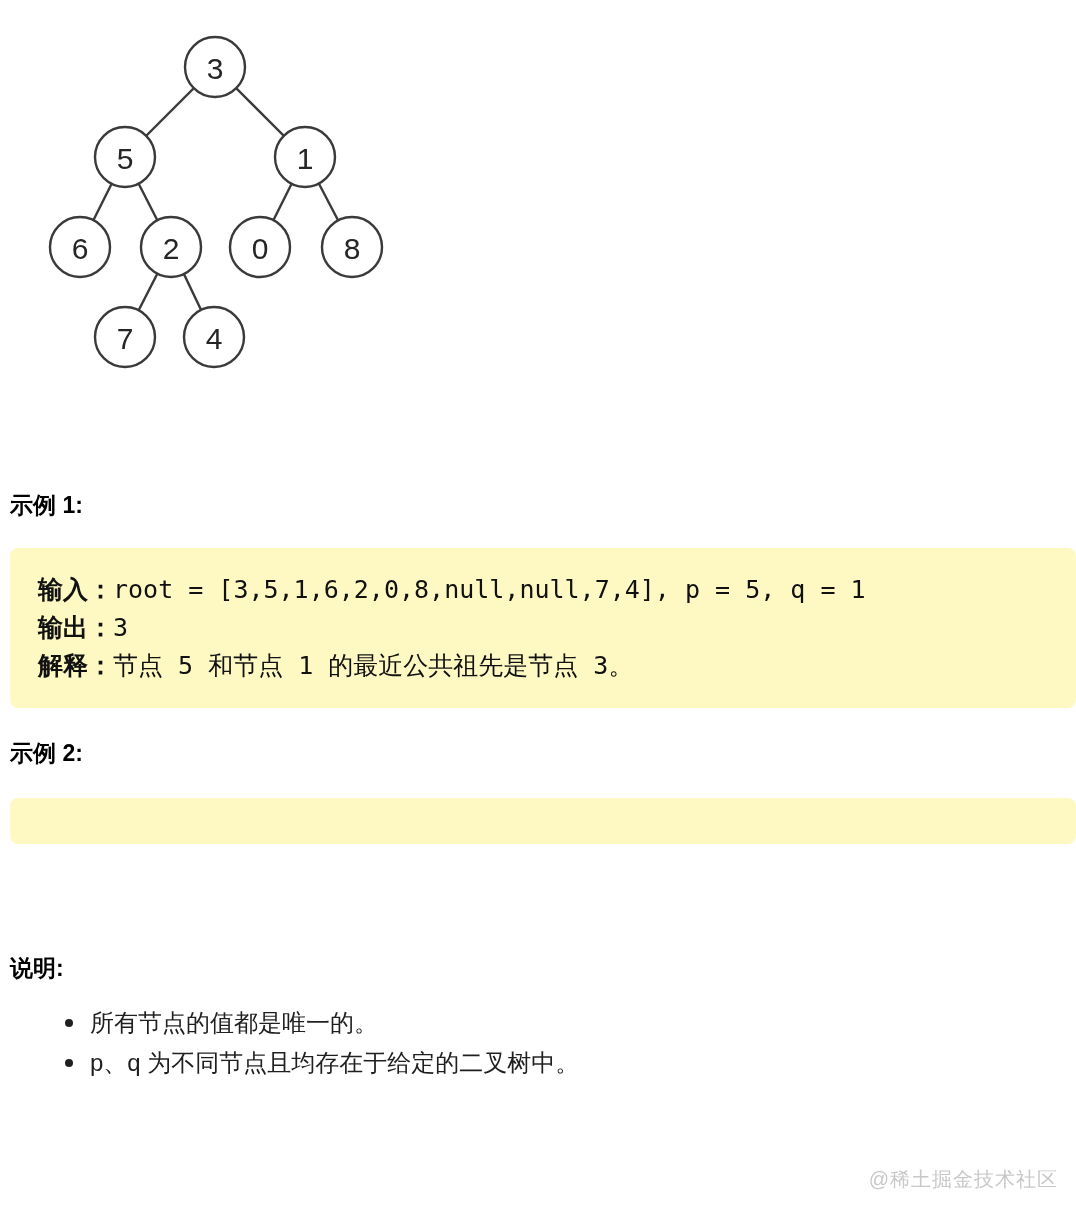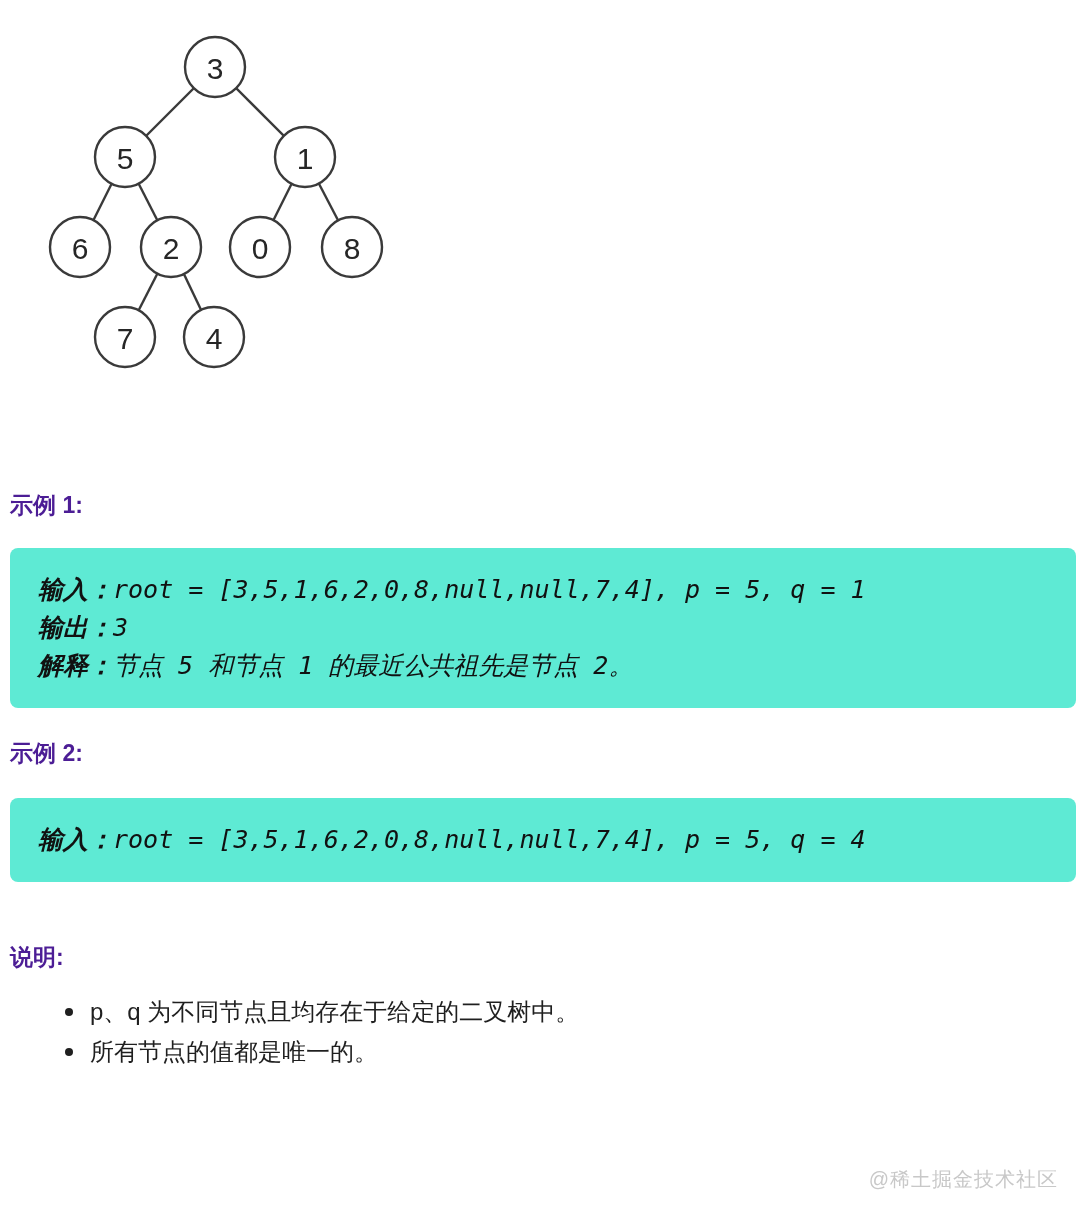--- a/index.html
+++ b/index.html
@@ -18,36 +18,35 @@
   }
   .tree-figure line { stroke: #3a3a3a; stroke-width: 2.4; }
   .tree-figure circle { fill: #ffffff; stroke: #3a3a3a; stroke-width: 2.4; }
   .tree-figure text {
     font-family: "Liberation Sans", sans-serif;
     font-size: 30px; font-weight: 500; fill: #262626;
     text-anchor: middle; dominant-baseline: central;
   }
   h3.section-title {
     margin: 0 0 0 10px;
-    font-size: 23px; font-weight: 700; color: #4c1d95;
+    font-size: 23px; font-weight: 700; color: #000000;
     line-height: 30px;
   }
   h3.example-1-title { margin-top: 90px; }
   h3.example-2-title { margin-top: 30px; }
-  h3.notes-title     { margin-top: 60px; }
+  h3.notes-title     { margin-top: 109px; }
   .code-block {
     margin: 28px 0 0 10px;
-    background: #5eead4;
+    background: #fef9c3;
     border-radius: 8px;
     padding: 23px 28px;
     font-family: "DejaVu Sans Mono", monospace;
     font-size: 25px; line-height: 38px;
     color: #111111;
     white-space: normal;
-    font-style: italic;
   }
   .code-block-2 { margin-top: 30px; }
   .code-block .lbl { font-weight: 700; color: #111111; }
   ul.notes-list {
     list-style: none;
     margin: 20px 0 0 63px;
   }
   ul.notes-list li {
     position: relative;
     padding-left: 27px;
@@ -96,29 +95,28 @@
     <text x="125" y="318">7</text>
     <circle cx="214" cy="317" r="30"></circle>
     <text x="214" y="318">4</text>
   </svg>
 
 <h3 class="section-title example-1-title">示例 1:</h3>
 
 <div class="code-block">
   <div><span class="lbl">输入：</span><span>root = [3,5,1,6,2,0,8,null,null,7,4], p = 5, q = 1</span></div>
   <div><span class="lbl">输出：</span><span>3</span></div>
-  <div><span class="lbl">解释：</span><span>节点 5 和节点 1 的最近公共祖先是节点 2。</span></div>
+  <div><span class="lbl">解释：</span><span>节点 5 和节点 1 的最近公共祖先是节点 3。</span></div>
 </div>
 
 <h3 class="section-title example-2-title">示例 2:</h3>
 
 <div class="code-block code-block-2">
-  <div><span class="lbl">输入：</span><span>root = [3,5,1,6,2,0,8,null,null,7,4], p = 5, q = 4</span></div>
 </div>
 
 <h3 class="section-title notes-title">说明:</h3>
 
 <ul class="notes-list">
+  <li>所有节点的值都是唯一的。</li>
   <li>p、q 为不同节点且均存在于给定的二叉树中。</li>
-  <li>所有节点的值都是唯一的。</li>
 </ul>
 
 <div class="watermark">@稀土掘金技术社区</div>
 
 </body></html>

